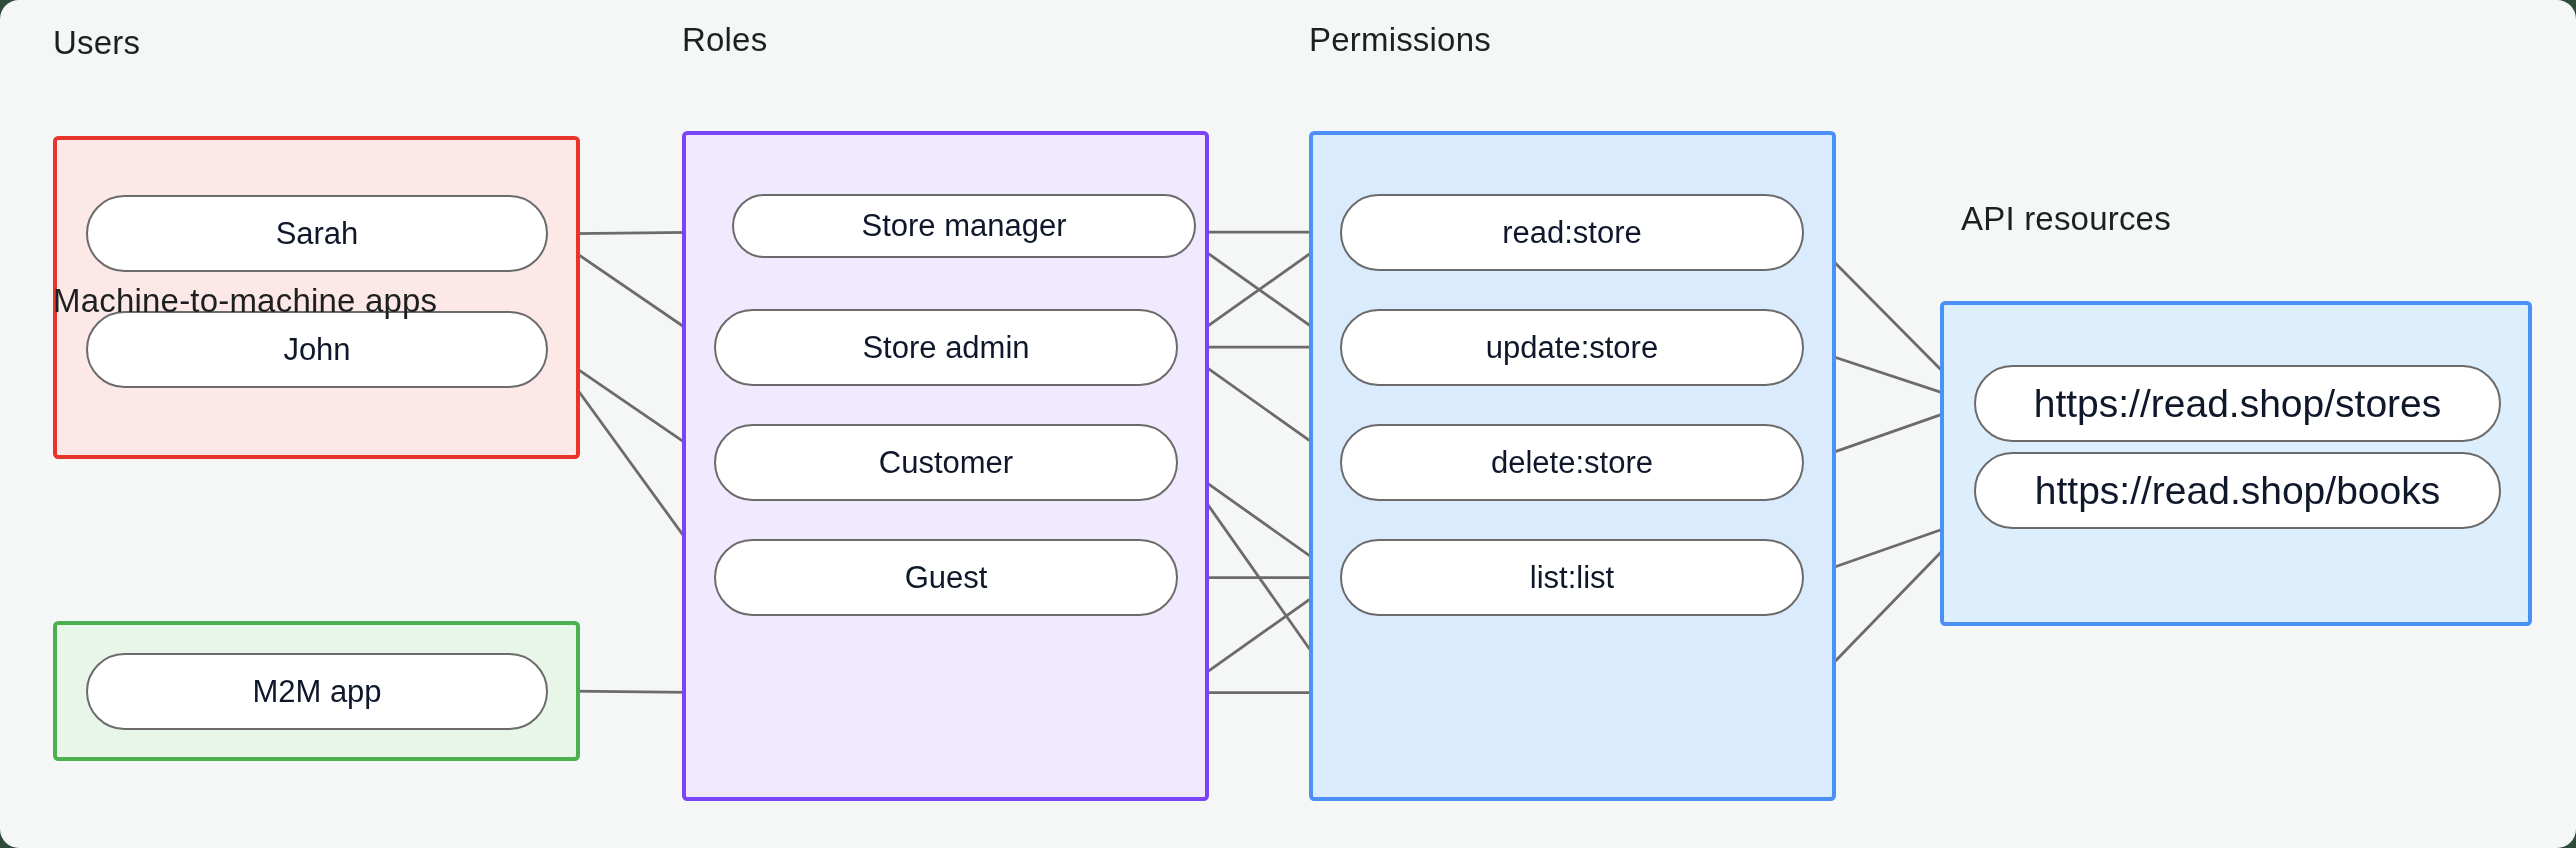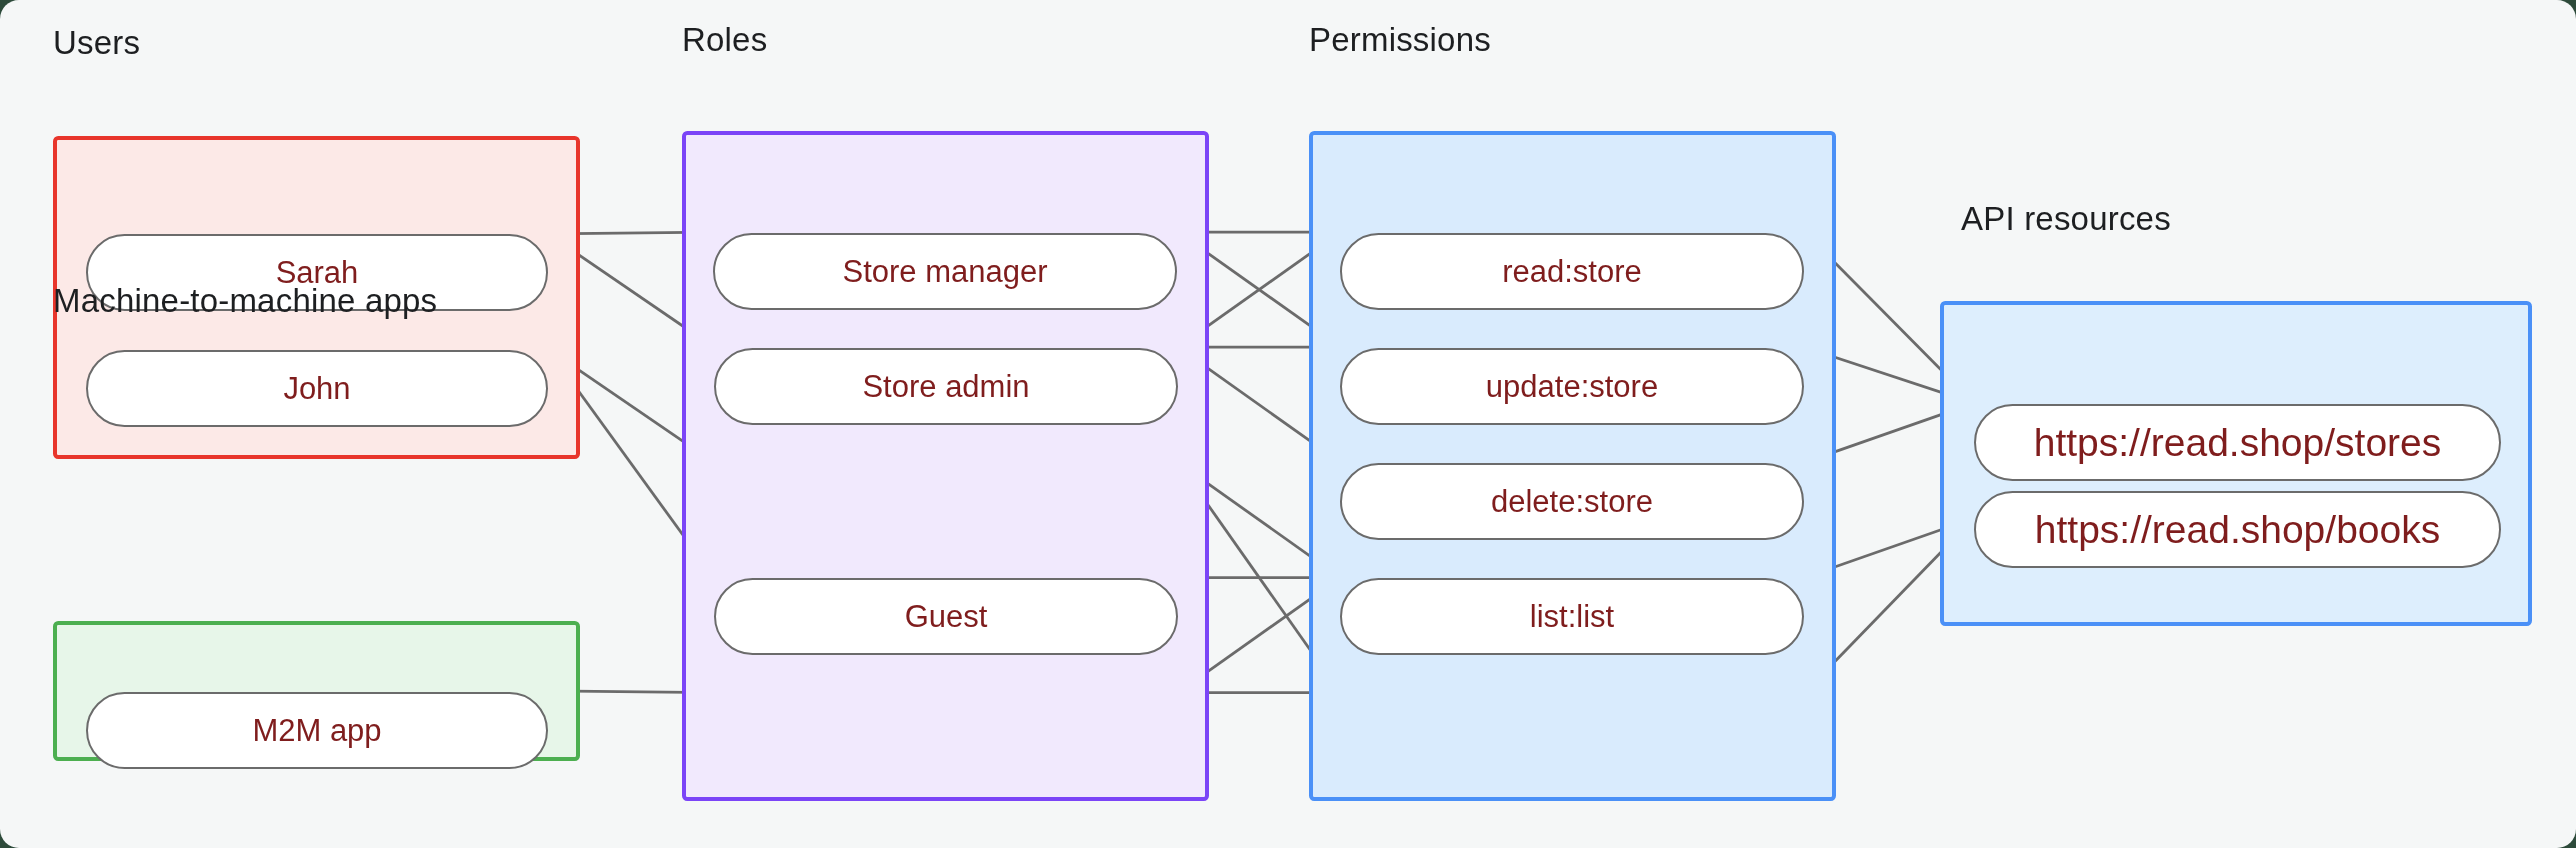--- a/index.html
+++ b/index.html
@@ -7,21 +7,21 @@
        font-family:"Liberation Sans","DejaVu Sans",sans-serif;}
   #canvas{position:relative;width:2576px;height:848px;background:#f5f7f7;
           border-radius:19px;overflow:hidden;}
   svg#wires{position:absolute;left:0;top:0;width:2576px;height:848px;pointer-events:none;}
   .grouplabel{position:absolute;font-size:33px;color:#1d1f21;letter-spacing:0.2px;
               white-space:nowrap;line-height:1;}
   .groupbox{position:absolute;box-sizing:border-box;border-width:4.4px;border-style:solid;
             border-radius:5.2px;}
   .pill{position:absolute;box-sizing:border-box;background:#ffffff;border:2.6px solid #6b6b6b;
         border-radius:872px;display:flex;align-items:center;justify-content:center;
-        font-size:31px;color:#7f1d1d;white-space:nowrap;margin-top:39px;}
+        font-size:31px;color:#0f172a;white-space:nowrap;}
   .pill.url{font-size:39px;}
 </style>
 </head>
 <body>
 
 <div id="canvas">
 
   <svg id="wires" viewBox="0 0 2952 972" preserveAspectRatio="none">
     <g id="edge-lines" stroke="#6b6b6b" stroke-width="3.2" fill="none">
         <line x1="628" y1="268" x2="818" y2="266"></line>
@@ -65,22 +65,23 @@
   <div class="groupbox" style="left:53px;top:136px;width:527px;height:323px;border-color:#e8352b;background:#fce9e7;"></div>
   <div class="pill" style="left:86px;top:195px;width:462px;height:77px;">Sarah</div>
   <div class="pill" style="left:86px;top:311px;width:462px;height:77px;">John</div>
 
   <div class="grouplabel" style="left:53px;top:284px;">Machine-to-machine apps</div>
   <div class="groupbox" style="left:53px;top:621px;width:527px;height:140px;border-color:#4caf50;background:#e7f6e9;"></div>
   <div class="pill" style="left:86px;top:653px;width:462px;height:77px;">M2M app</div>
 
   <div class="grouplabel" style="left:682px;top:23px;">Roles</div>
   <div class="groupbox" style="left:682px;top:131px;width:527px;height:670px;border-color:#7b44f7;background:#f1e9fd;"></div>
-  <div class="pill" style="left:713px;top:194px;width:464px;height:77px;">Store manager</div>
+  <div class="pill" style="left:732px;top:194px;width:464px;height:64px;">Store manager</div>
   <div class="pill" style="left:714px;top:309px;width:464px;height:77px;">Store admin</div>
+  <div class="pill" style="left:714px;top:424px;width:464px;height:77px;">Customer</div>
   <div class="pill" style="left:714px;top:539px;width:464px;height:77px;">Guest</div>
 
   <div class="grouplabel" style="left:1309px;top:23px;">Permissions</div>
   <div class="groupbox" style="left:1309px;top:131px;width:527px;height:670px;border-color:#4a90f7;background:#d9ebfd;"></div>
   <div class="pill" style="left:1340px;top:194px;width:464px;height:77px;">read:store</div>
   <div class="pill" style="left:1340px;top:309px;width:464px;height:77px;">update:store</div>
   <div class="pill" style="left:1340px;top:424px;width:464px;height:77px;">delete:store</div>
   <div class="pill" style="left:1340px;top:539px;width:464px;height:77px;">list:list</div>
 
   <div class="grouplabel" style="left:1940px;top:202px;margin-left:21px;">API resources</div>

